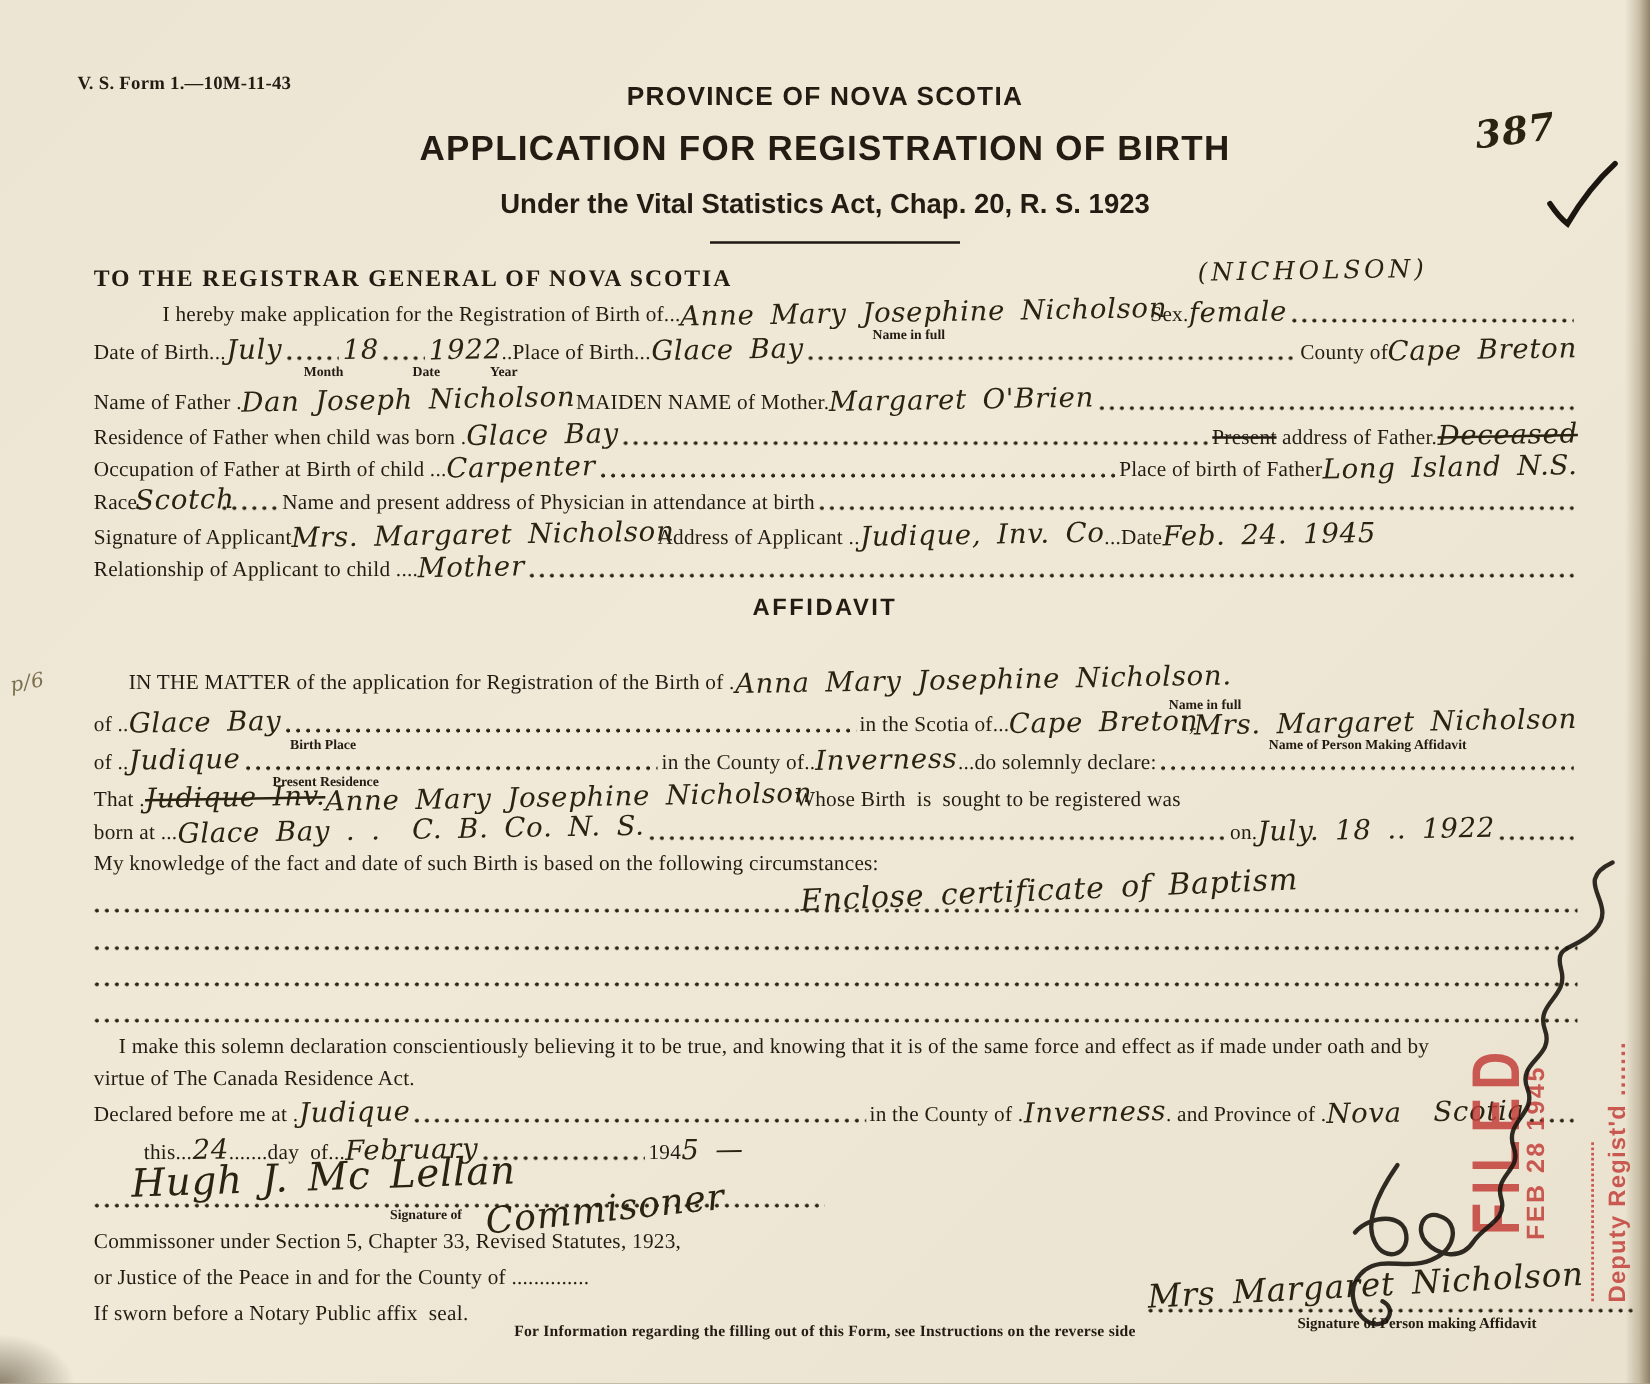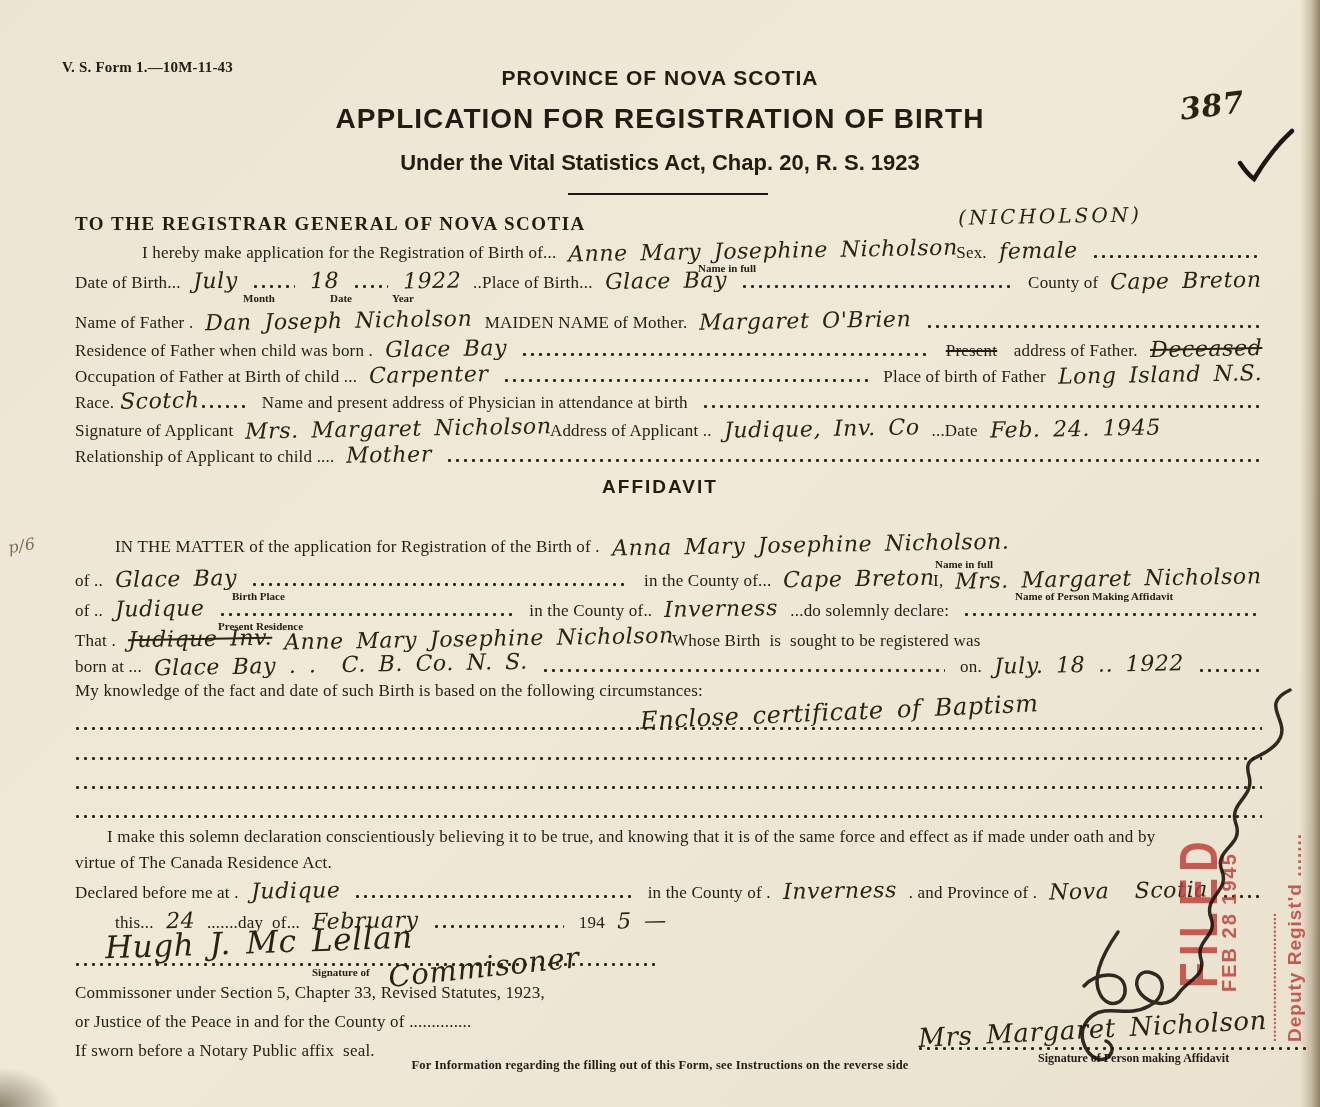--- a/index.html
+++ b/index.html
@@ -5,21 +5,21 @@
   html,body{margin:0;padding:0;background:#8e8266;}
   #page{position:relative;width:1320px;height:1107px;overflow:hidden;
         background:linear-gradient(135deg,#ece5d3 0%,#f0e9d8 45%,#eae2cf 100%);
         font-family:"Liberation Serif",serif;color:#221c12;}
   .edge-right{position:absolute;top:0;right:0;width:20px;height:100%;
         background:linear-gradient(to right,rgba(0,0,0,0),rgba(110,92,55,.28) 55%,rgba(80,62,32,.6));}
   .corner-bl{position:absolute;left:0;bottom:0;width:60px;height:40px;
         background:radial-gradient(ellipse at 0% 100%,rgba(60,48,25,.55),transparent 70%);}
   .abs{position:absolute;white-space:nowrap;}
   .center{position:absolute;left:0;right:0;text-align:center;white-space:nowrap;}
-  .row{position:absolute;left:75px;right:58px;display:flex;align-items:baseline;white-space:pre;gap:12px;}
+  .row{position:absolute;left:75px;right:58px;display:flex;align-items:baseline;white-space:pre;}
   .lbl{font:17px/1.25 "Liberation Serif",serif;color:#221c12;letter-spacing:.2px;white-space:pre;flex:0 0 auto;}
   .b{font-weight:bold;}
   .sans{font-family:"Liberation Sans",sans-serif;}
   .hw{font-family:"DejaVu Serif",serif;font-style:italic;font-size:22px;color:#2b2312;
       white-space:pre;flex:0 0 auto;letter-spacing:.6px;word-spacing:5px;transform:rotate(-1deg);}
   .hw.ovl{margin-right:-14px;}
   .struck{text-decoration:line-through;text-decoration-thickness:2px;}
   .dots{flex:1 1 14px;align-self:flex-end;height:5px;margin:0 3px 4px;
         background-image:radial-gradient(circle at 2.5px 2.5px,#2c2416 1.3px,transparent 1.7px);
         background-size:8px 5px;background-repeat:repeat-x;}
@@ -130,21 +130,21 @@
     <span class="ind28"></span>
     <span class="lbl">IN THE MATTER of the application for Registration of the Birth of .</span>
     <span class="hw">Anna Mary Josephine Nicholson.</span>
   </div>
   <div class="sub" style="left:935px;top:558px;">Name in full</div>
 
   <div class="row" style="top:566px;">
     <span class="lbl">of ..</span>
     <span class="hw">Glace Bay</span>
     <span class="dots"></span>
-    <span class="lbl">in the County of...</span>
+    <span class="lbl">in the Scotia of...</span>
     <span class="hw ovl">Cape Breton</span>
     <span class="lbl">I,</span>
     <span class="hw">Mrs. Margaret Nicholson</span>
   </div>
   <div class="sub" style="left:232px;top:590px;">Birth Place</div>
   <div class="sub" style="left:1015px;top:590px;">Name of Person Making Affidavit</div>
 
   <div class="row" style="top:596px;">
     <span class="lbl">of ..</span>
     <span class="hw">Judique</span>

